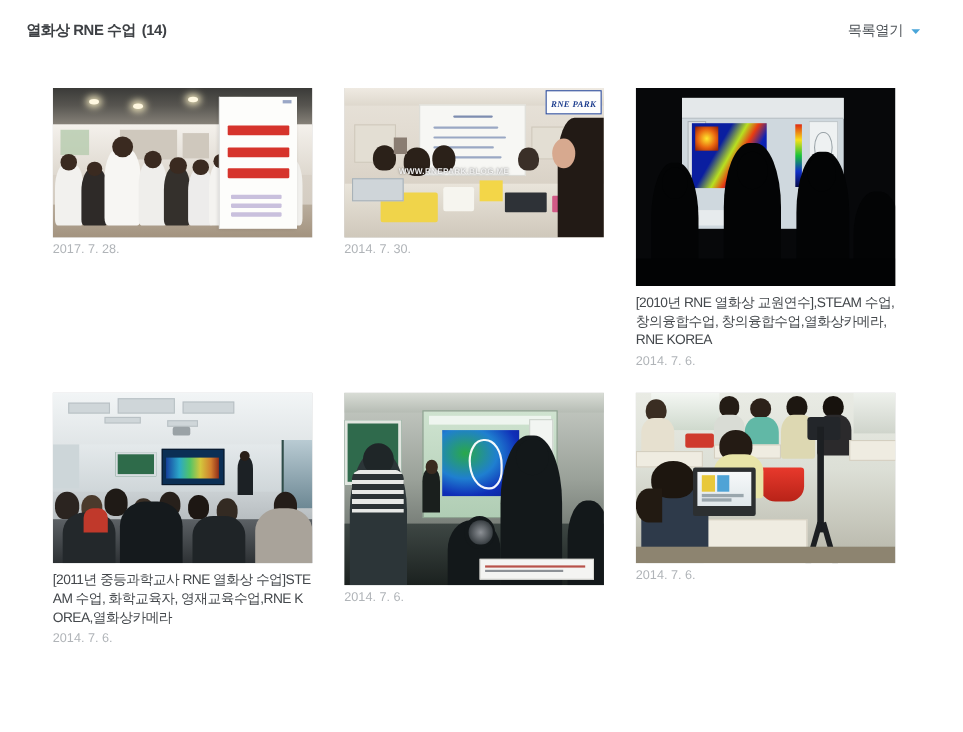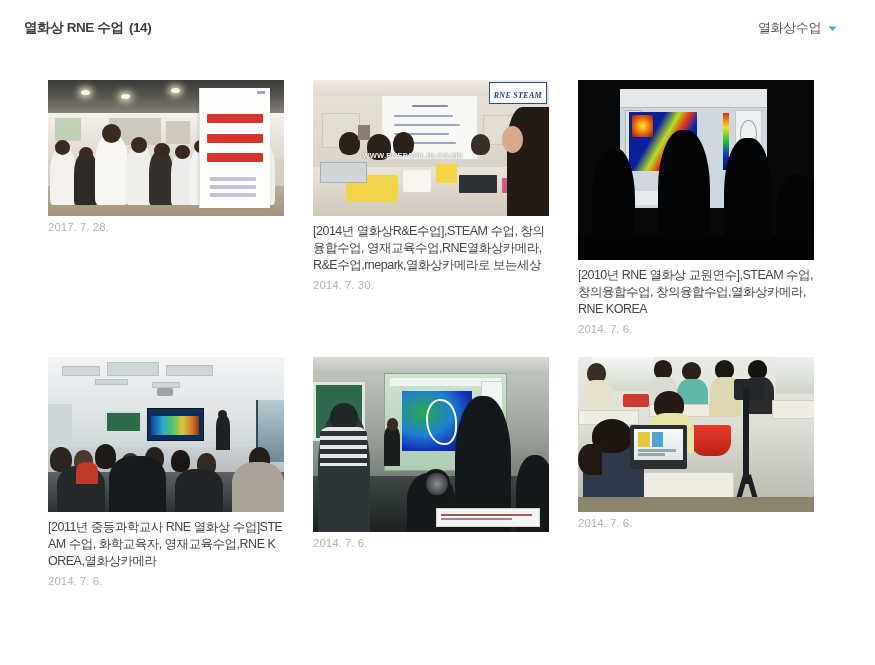--- a/index.html
+++ b/index.html
@@ -216,21 +216,21 @@
 </head>
 <body>
 
 <div class="page-header">
   <div class="header-title">
     <span>열화상 RNE 수업</span>
     <span class="count">(14)</span>
   </div>
 
   <div class="list-toggle">
-    <span class="list-toggle-label">열화상수업</span>
+    <span class="list-toggle-label">목록열기</span>
     <span class="chevron-down">
       <svg width="13" height="13" viewBox="0 0 13 13">
         <path d="M2.5 4.5 L6.5 9 L10.5 4.5 Z" fill="#49a5d9"></path>
       </svg>
     </span>
   </div>
 </div>
 
 <div class="gallery">
 
@@ -306,25 +306,24 @@
 
           <div class="head" style="left:11%; top:38%; width:9%;  height:17%;"></div>
           <div class="head" style="left:23%; top:40%; width:10%; height:19%;"></div>
           <div class="head" style="left:34%; top:38%; width:9%;  height:18%;"></div>
           <div style="position:absolute;left:19%;top:33%;width:5%;height:11%;background:#8a7d72;"></div>
           <div class="head" style="left:67%; top:40%; width:8%;  height:15%; background:#3a2f28;"></div>
           <div style="position:absolute;right:0;top:20%;width:18%;height:80%;background:#221a15;border-radius:36% 0 0 0;"></div>
           <div style="position:absolute;right:11%;top:34%;width:9%;height:20%;background:#d7a98f;border-radius:50%;"></div>
           <div class="url">WWW.RNEPARK.BLOG.ME</div>
           <div class="logo">
-            <span>RNE STEAM</span>
-          </div>
-        </div>
-      </a>
-      <div class="caption">[2014년 열화상R&amp;E수업],STEAM 수업, 창의융합수업, 영재교육수업,RNE열화상카메라,R&amp;E수업,rnepark,열화상카메라로 보는세상</div>
+            <span>RNE PARK</span>
+          </div>
+        </div>
+      </a>
       <div class="date">2014. 7. 30.</div>
     </div>
 
     <div class="grid-cell">
       <a class="thumb-wrap" style="height:180px;">
         <div class="scene s3">
           <div class="proj">
             <div class="toolbar"></div>
             <div style="position:absolute;left:3%;top:18%;width:12%;height:42%;background:#dfe4e7;border:1px solid #aab2b8;"></div>
             <div class="thermo"></div>

